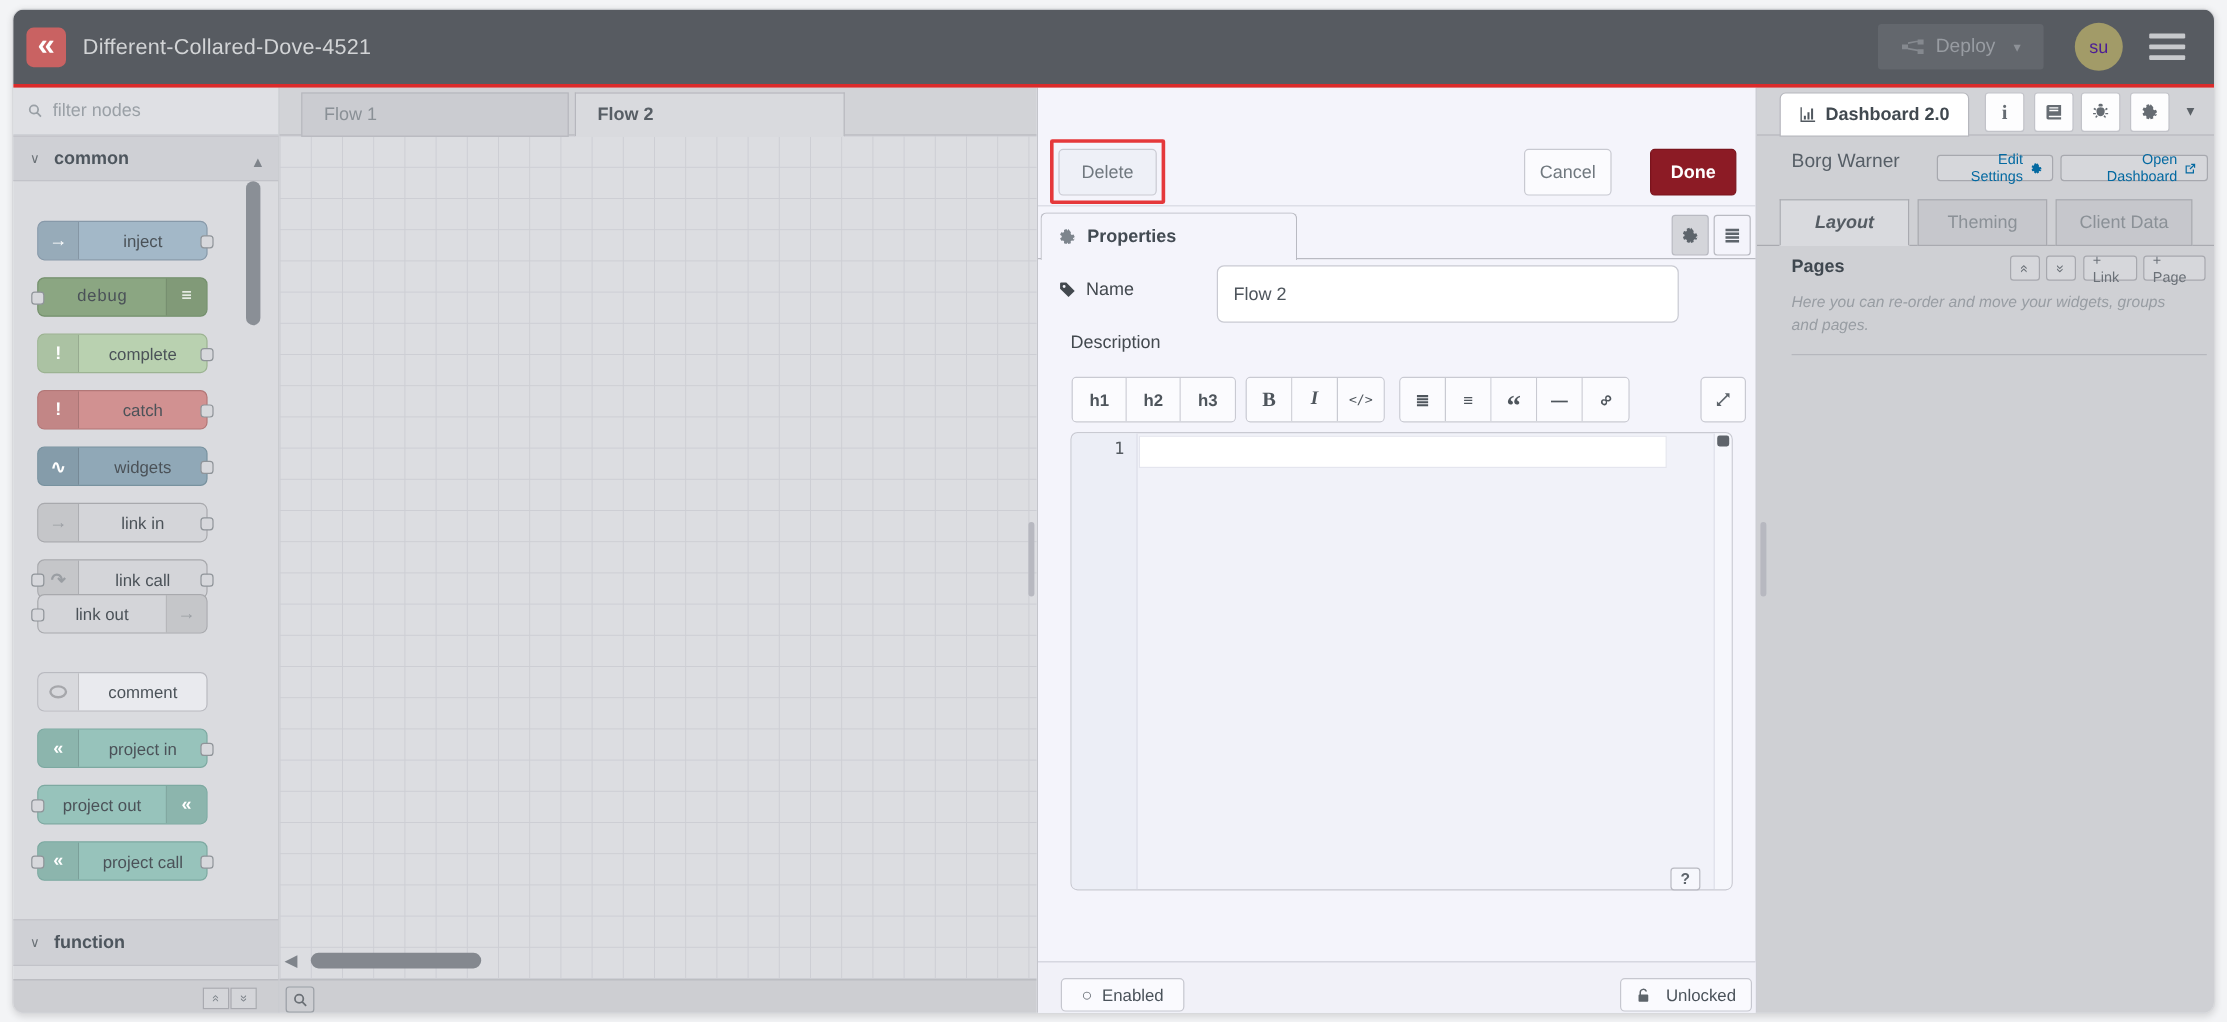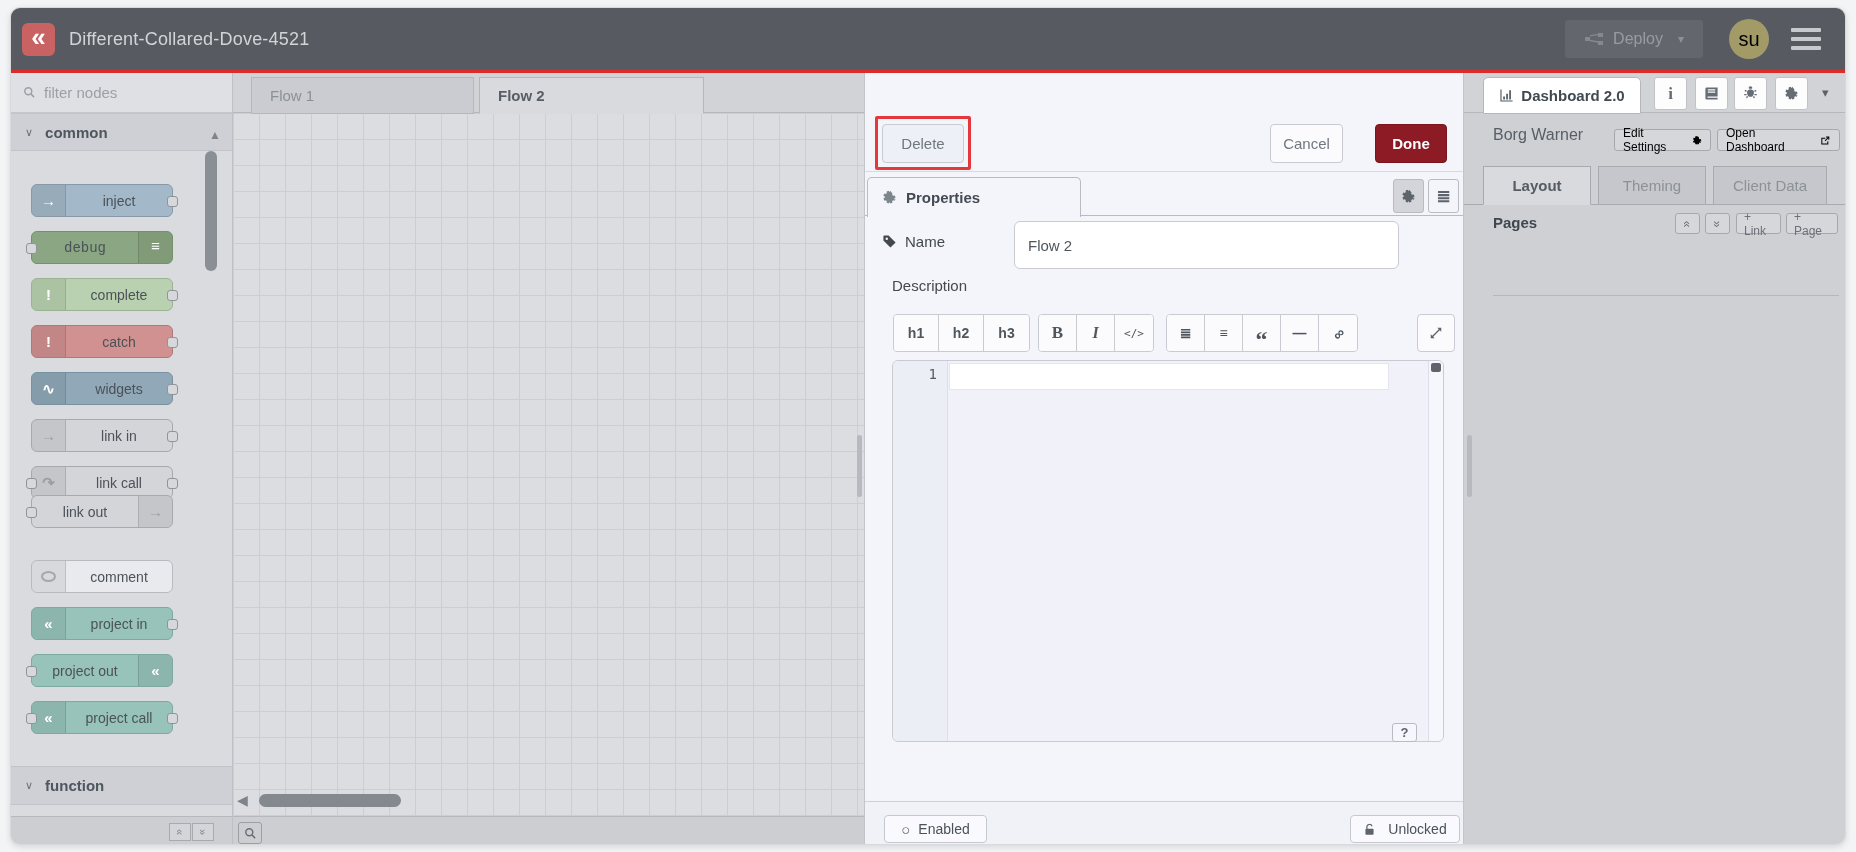--- a/index.html
+++ b/index.html
@@ -15,22 +15,22 @@
   #redline { position:absolute; left:0; top:62px; width:100%; height:3px; background:#db2b2b; z-index:40; }
   .logo { width:33px; height:33px; margin-left:11px; border-radius:6px; background:#c96262;
           color:#fff; display:flex; align-items:center; justify-content:center;
           font-weight:bold; font-size:26px; line-height:1; padding-bottom:4px; }
   .apptitle { color:#d2d4d6; font-size:18px; margin-left:14px; letter-spacing:.2px; }
   .hdr-spacer { flex:1; }
   .deploy { height:38px; width:138px; margin-right:26px; background:#63676d; border-radius:3px;
             display:flex; align-items:center; justify-content:center; gap:9px; color:#989ca2; font-size:16px; }
   .deploy svg { opacity:.65; }
   .deploy .caret { font-size:12px; color:#8d9197; margin-left:6px; }
-  .avatar { width:40px; height:40px; border-radius:50%; background:#a29b68; color:#000000;
-            display:flex; align-items:center; justify-content:center; font-size:20px; margin-right:22px; }
+  .avatar { width:40px; height:40px; border-radius:50%; background:#a29b68; color:#4c1d95;
+            display:flex; align-items:center; justify-content:center; font-size:15px; margin-right:22px; }
   .burger { width:30px; height:22px; margin-right:24px; display:flex; flex-direction:column; justify-content:space-between; }
   .burger i { display:block; height:4px; background:#c7c9cc; border-radius:1px; }
 
   
   #main { position:absolute; left:0; top:65px; width:1836px; height:773px; }
   #palette   { position:absolute; left:0; top:0; width:222px; height:773px; background:#dadbdf; border-right:1px solid #bfc0c6; }
   #workspace { position:absolute; left:222px; top:0; width:631px; height:773px; }
   #editpanel { position:absolute; left:853px; top:0; width:600px; height:773px; background:#f4f4fb;
                border-left:1px solid #c4c5cb; border-right:1px solid #c4c5cb; z-index:10; }
   #sidebar   { position:absolute; left:1453px; top:0; width:383px; height:773px; background:#cfd0d4; }
@@ -126,24 +126,24 @@
   
   .sb-tabrow { position:absolute; left:0; top:0; width:100%; height:40px; background:#d2d3d7; border-bottom:1px solid #b6b7bd; }
   .sb-tab { position:absolute; left:19px; top:4px; width:158px; height:37px; background:#fff; border:1px solid #b6b7bd;
             border-radius:5px 5px 0 0; display:flex; align-items:center; justify-content:center; gap:7px;
             font-weight:bold; font-size:15px; color:#414950; z-index:2; }
   .sb-ibtn { position:absolute; top:4px; width:33px; height:33px; background:#fdfdfe; border:1px solid #c2c3c9; border-radius:3px;
              display:flex; align-items:center; justify-content:center; color:#666c73; font-size:15px; }
   .sb-caret { position:absolute; left:358px; top:12px; color:#5b6167; font-size:13px; }
   .sb-owner { position:absolute; left:29px; top:53px; font-size:16px; color:#565e66; }
   .sb-sbtn { position:absolute; top:56px; height:22px; border:1px solid #a7a8ae; border-radius:3px; background:#d6d7db;
-             color:#000000; font-size:12px; display:flex; align-items:center; justify-content:center; gap:6px; padding:0 8px; }
+             color:#0369a1; font-size:12px; display:flex; align-items:center; justify-content:center; gap:6px; padding:0 8px;text-align:right; }
   .sb-tabs2 { position:absolute; left:0; top:92px; width:100%; height:40px; border-bottom:1px solid #a9aab0; }
   .sb-tab2 { position:absolute; top:1px; height:39px; border:1px solid #a9aab0; display:flex; align-items:center; justify-content:center; font-size:15px; }
-  .sb-tab2.active { background:#d9dade; color:#555c63; font-weight:bold; border-bottom:1px solid #d9dade; z-index:2; }
+  .sb-tab2.active { background:#d9dade; color:#555c63; font-weight:bold; border-bottom:1px solid #d9dade; z-index:2;font-style:italic; }
   .sb-tab2.inactive { background:#c6c7cc; color:#8b9197; }
   .sb-pages { position:absolute; left:29px; top:141px; font-weight:bold; font-size:15px; color:#3f474f; }
   .sb-pbtn { position:absolute; top:140px; height:21px; border:1px solid #a7a8ae; border-radius:3px; background:#d6d7db;
              color:#6b7178; font-size:12px; display:flex; align-items:center; justify-content:center; padding:0 7px; }
   .sb-help { position:absolute; left:29px; top:170px; width:320px; font-style:italic; font-size:13px; color:#989da3; line-height:1.45; }
   .sb-sep { position:absolute; left:29px; top:222px; width:346px; height:1px; background:#b6b7bd; }
 
   svg.ic { display:block; }
 </style>
 </head>
@@ -488,18 +488,19 @@
 
       <div class="sb-pages">Pages</div>
       <div class="sb-pbtn" style="left:211px; width:25px;">
             <span class="rot90">«</span>
           </div>
       <div class="sb-pbtn" style="left:241px; width:25px;">
             <span class="rot90">»</span>
           </div>
       <div class="sb-pbtn" style="left:272px; width:45px;">+ Link</div>
       <div class="sb-pbtn" style="left:322px; width:52px;">+ Page</div>
+      <div class="sb-help">Here you can re-order and move your widgets, groups and pages.</div>
       <div class="sb-sep"></div>
     </aside>
 
   </div>
 </div>
 </div>
 
 </body></html>

